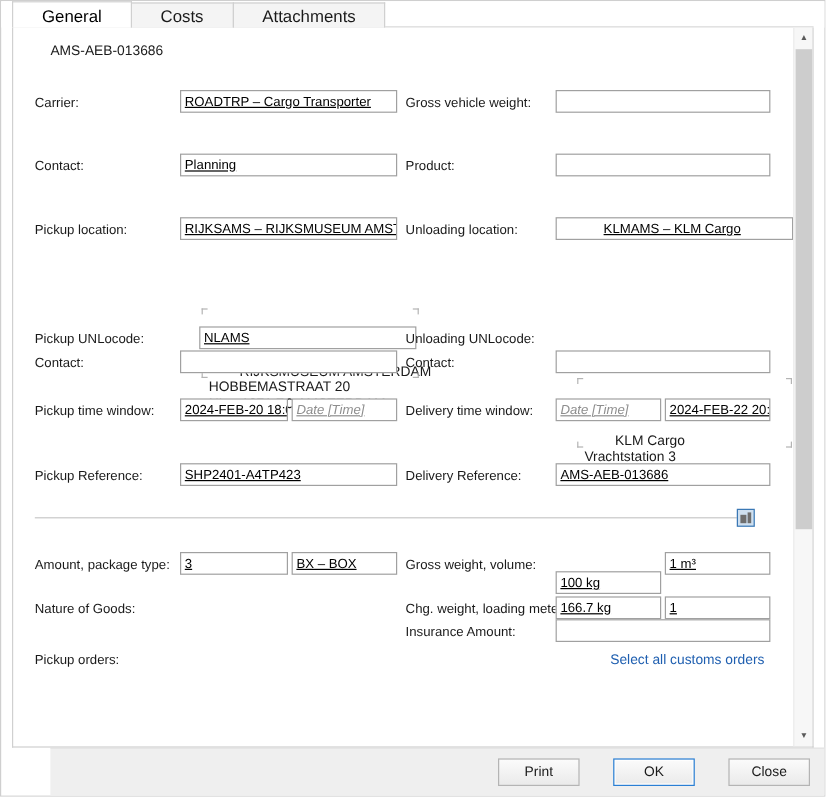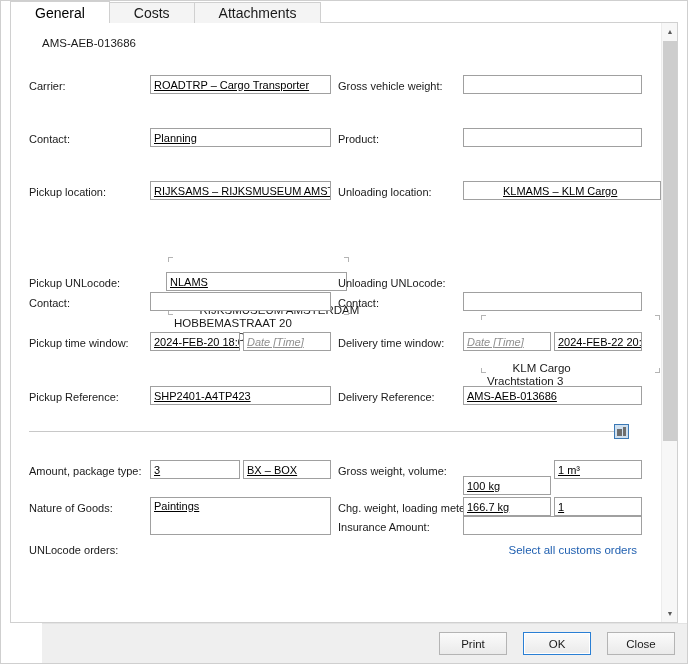--- a/index.html
+++ b/index.html
@@ -166,21 +166,21 @@
     font-size: 11.5px; color: #1f5fb0;
     white-space: nowrap;
   }
 
   
   .footer {
     flex: 0 0 40px; height: 40px;
     background: #efefef;
     border-top: 1px solid #e3e3e3;
     display: flex; align-items: center; justify-content: flex-end;
-    padding-right: 12px; gap: 16px; margin-left: 41px;
+    padding-right: 12px; gap: 28px; margin-left: 41px;
   }
   .btn {
     width: 68px; height: 23px;
     background: linear-gradient(#fbfbfb, #eaeaea);
     border: 1px solid #b4b4b4;
     font-size: 11.5px; color: #1a1a1a;
     font-family: "Liberation Sans", sans-serif;
     display: flex; align-items: center; justify-content: center;
   }
   .btn.default {
@@ -272,30 +272,29 @@
 
       <div class="row lbl" style="left:18px; top:442px;">Amount, package type:</div>
       <div class="row fld" style="left:139px; top:437px; width:90px;">3</div>
       <div class="row fld" style="left:232px; top:437px; width:88px;">BX – BOX</div>
 
       <div class="row lbl" style="left:327px; top:442px;">Gross weight, volume:</div>
       <div class="row fld" style="left:452px; top:437px; width:88px;margin-top:16px;">100 kg</div>
       <div class="row fld" style="left:543px; top:437px; width:88px;">1 m³</div>
 
       <div class="row lbl" style="left:18px; top:479px;">Nature of Goods:</div>
-      <div class="row fld tall" style="left:139px; top:474px; width:181px;">Paintings</div>
 
       <div class="row lbl" style="left:327px; top:479px;">Chg. weight, loading meters:</div>
       <div class="row fld" style="left:452px; top:474px; width:88px;">166.7 kg</div>
       <div class="row fld" style="left:543px; top:474px; width:88px;">1</div>
 
       <div class="row lbl" style="left:327px; top:498px;">Insurance Amount:</div>
       <div class="row fld" style="left:452px; top:493px; width:179px;"></div>
 
-      <div class="row lbl" style="left:18px; top:521px;">UNLocode orders:</div>
+      <div class="row lbl" style="left:18px; top:521px;">Pickup orders:</div>
       <div class="link" style="right:24px; top:521px;">Select all customs orders</div>
 
     </div>
 
     <div class="scrollbar">
       <div class="sb-arrow up">▲</div>
       <div class="sb-thumb"></div>
       <div class="sb-arrow down">▼</div>
     </div>
   </div>

